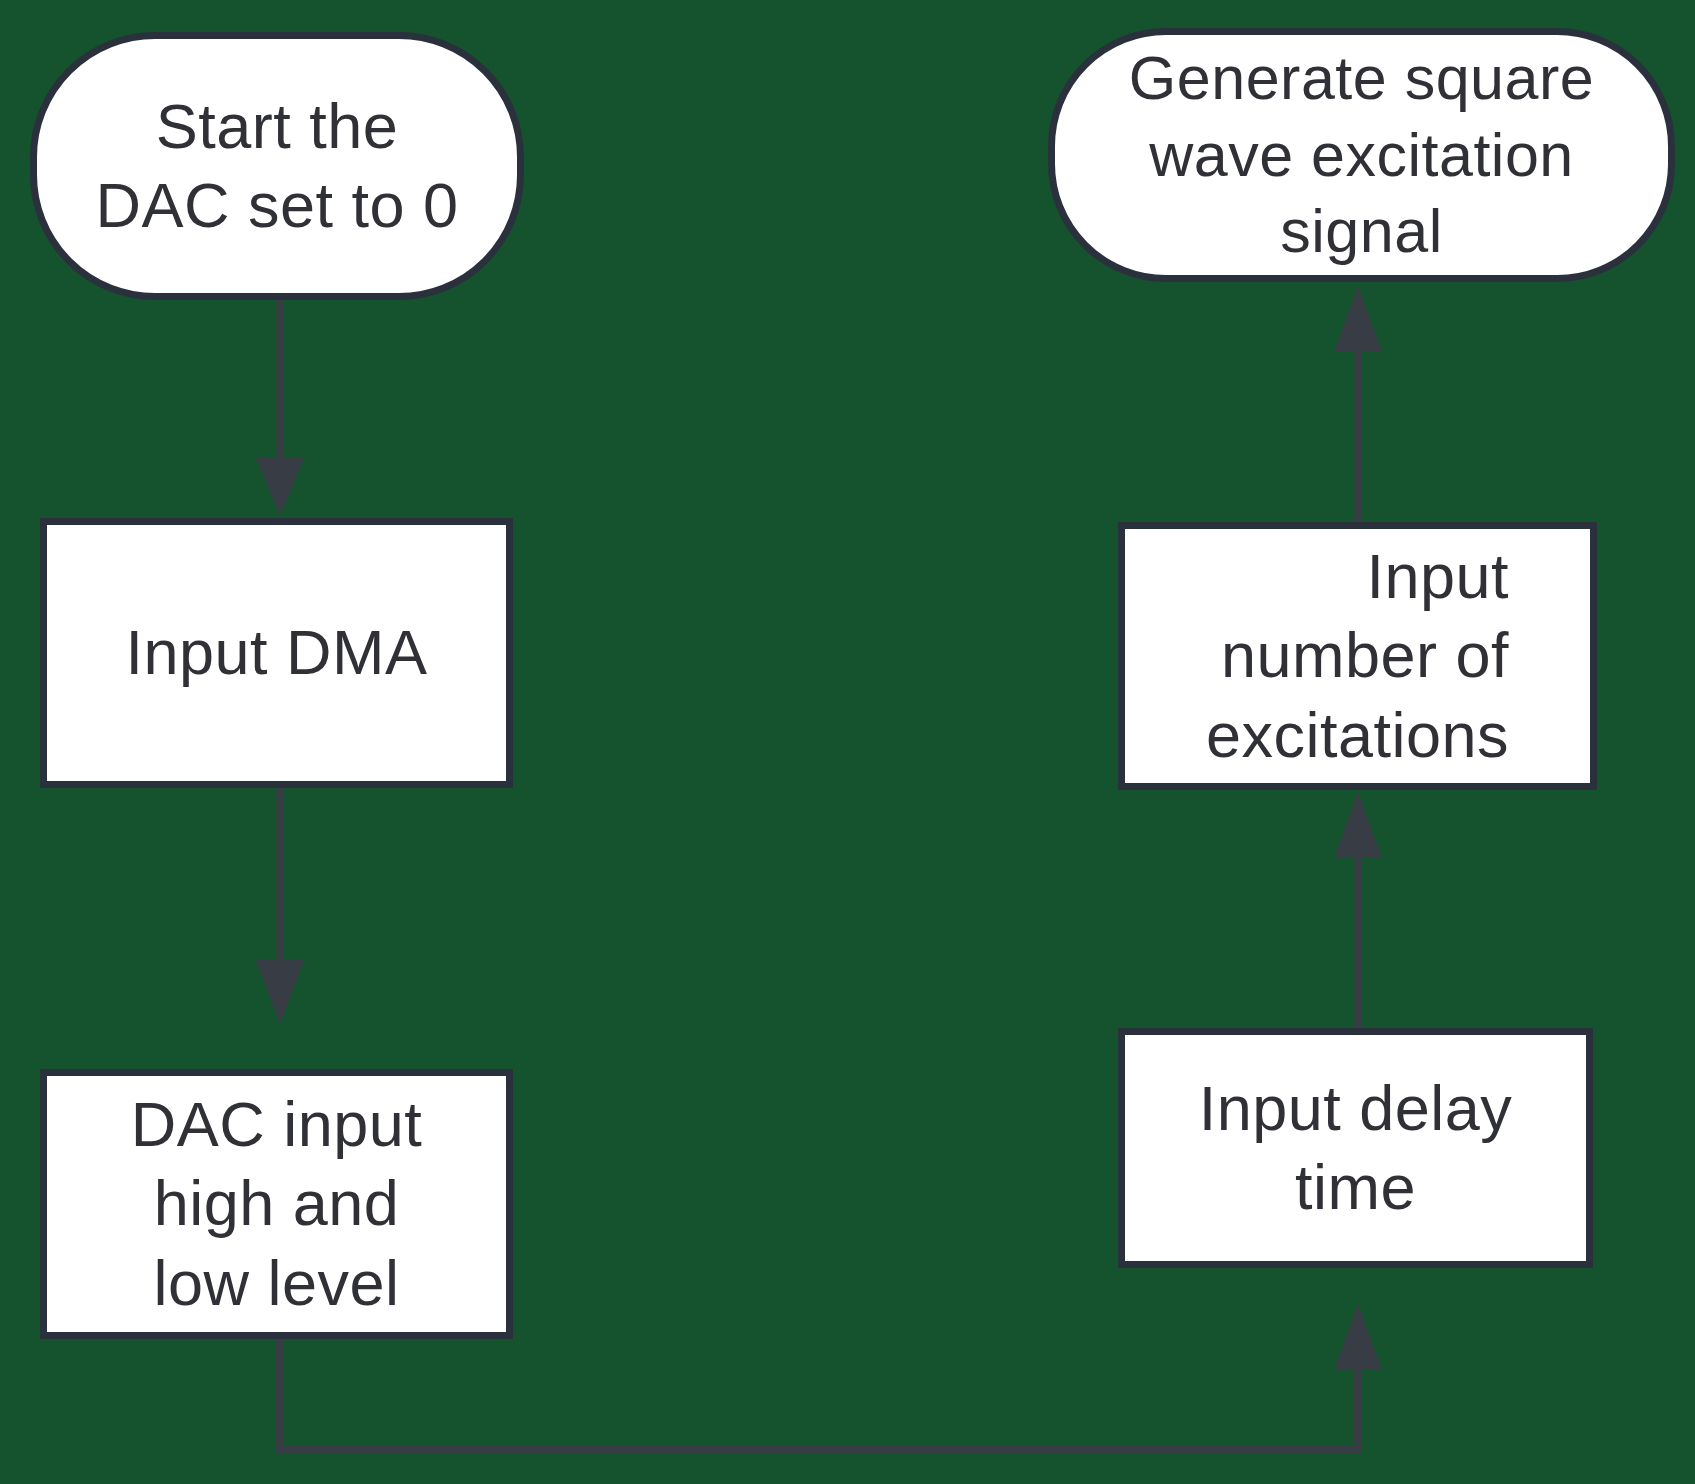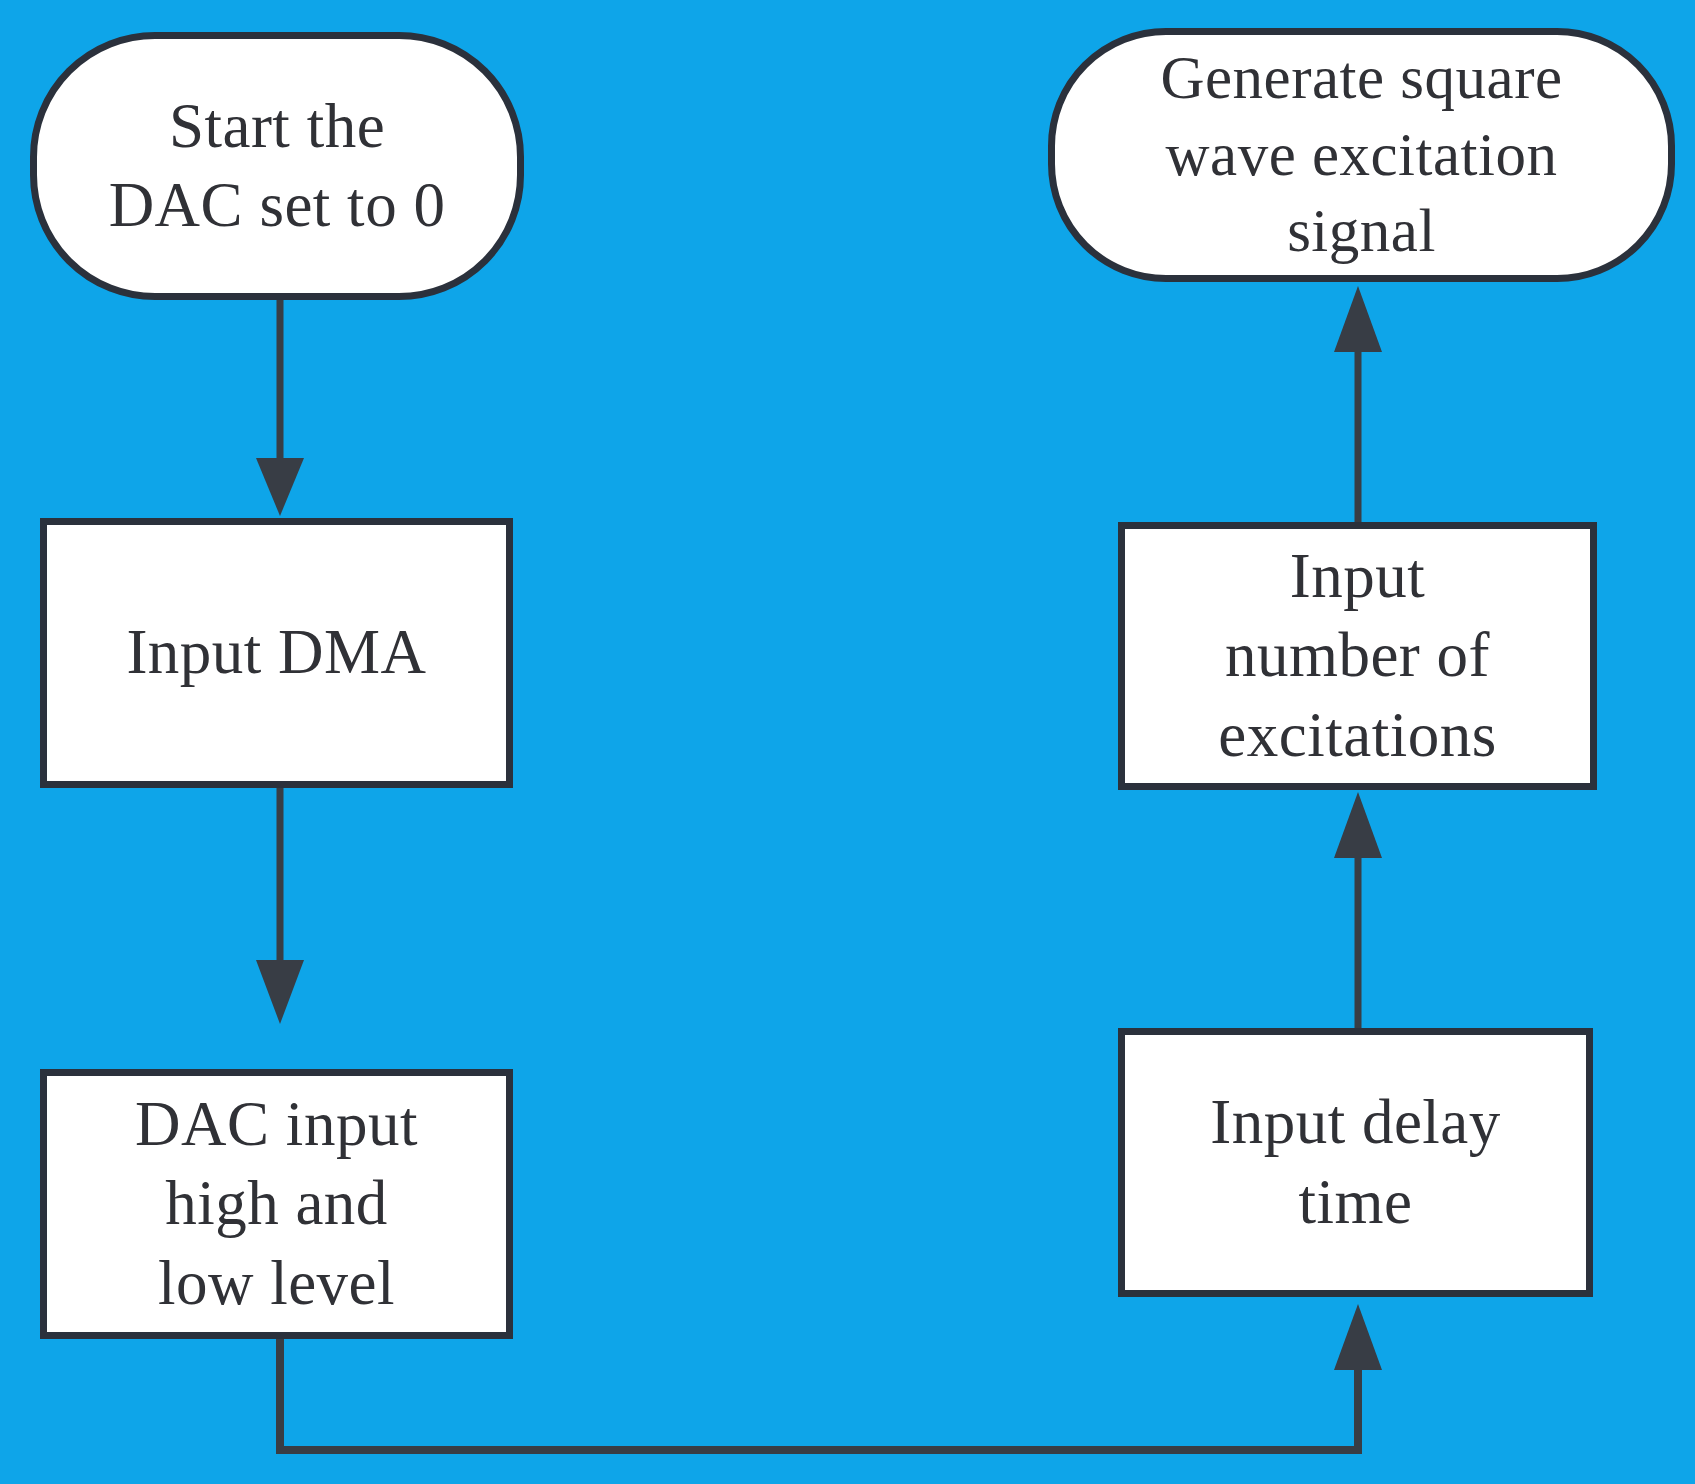--- a/index.html
+++ b/index.html
@@ -4,22 +4,22 @@
 <style>
   html, body {
     margin: 0;
     padding: 0;
     background: #ffffff;
   }
   .canvas {
     position: relative;
     width: 1695px;
     height: 1484px;
-    background: #0ea5e9;
-    font-family: Liberation Serif, serif;
+    background: #14532d;
+    font-family: Liberation Sans, sans-serif;
     overflow: hidden;
   }
   .edge-layer {
     position: absolute;
     left: 0;
     top: 0;
     width: 1695px;
     height: 1484px;
   }
   .node {
@@ -38,22 +38,22 @@
     letter-spacing: 0.5px;
   }
   .node.terminal {
     border-radius: 125px;
   }
   
   #node-start-dac        { left: 30px;   top: 32px;   width: 494px; height: 268px; }
   #node-start-dma        { left: 40px;   top: 518px;  width: 473px; height: 270px; }
   #node-dac-input-levels { left: 40px;   top: 1028px; width: 473px; height: 270px; margin-top: 41px; }
   #node-generate-signal  { left: 1048px; top: 28px;   width: 627px; height: 254px; border-radius: 118px; font-size: 61px; }
-  #node-input-number     { left: 1118px; top: 522px;  width: 479px; height: 268px; }
-  #node-input-delay      { left: 1118px; top: 1028px; width: 475px; height: 269px; }
+  #node-input-number     { left: 1118px; top: 522px;  width: 479px; height: 268px; text-align: right; }
+  #node-input-delay      { left: 1118px; top: 1028px; width: 475px; height: 240px; }
 </style>
 </head>
 <body>
 
 <div class="canvas">
 
   <svg class="edge-layer" viewBox="0 0 1695 1484" xmlns="http://www.w3.org/2000/svg">
 
     <g stroke="#383d45" fill="#383d45">
       <line x1="280" y1="300" x2="280" y2="462" stroke-width="7"></line>

